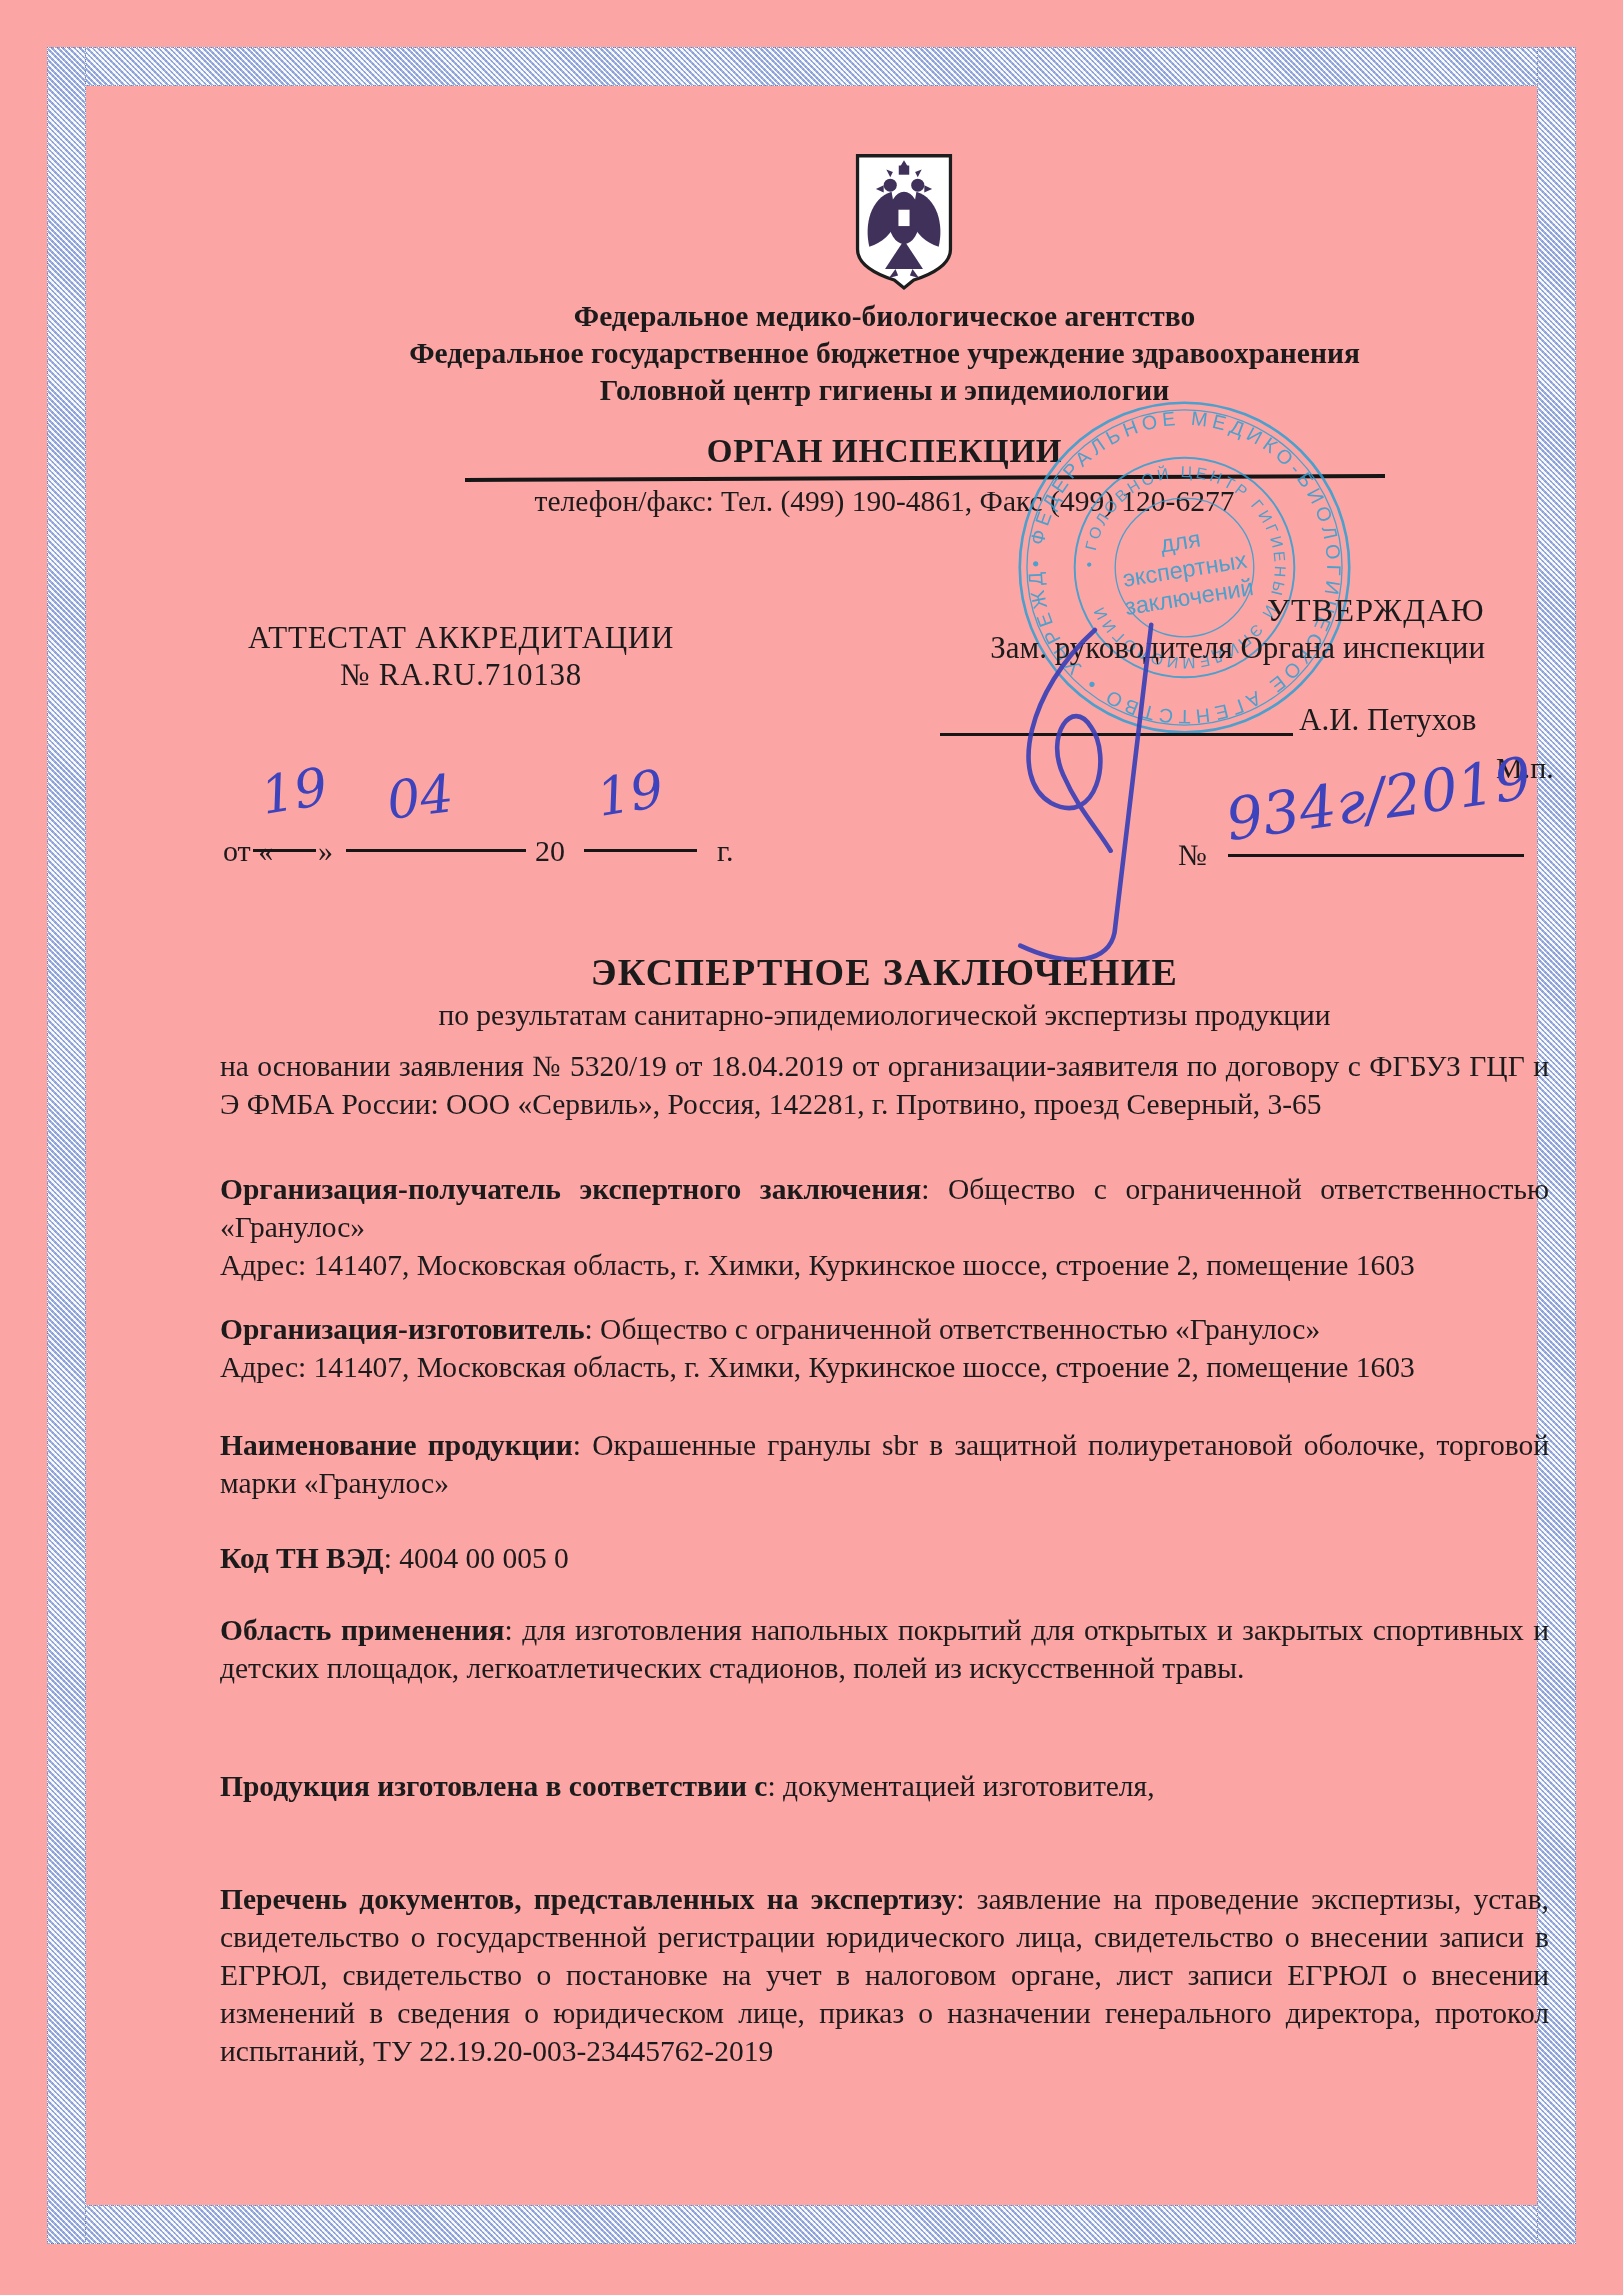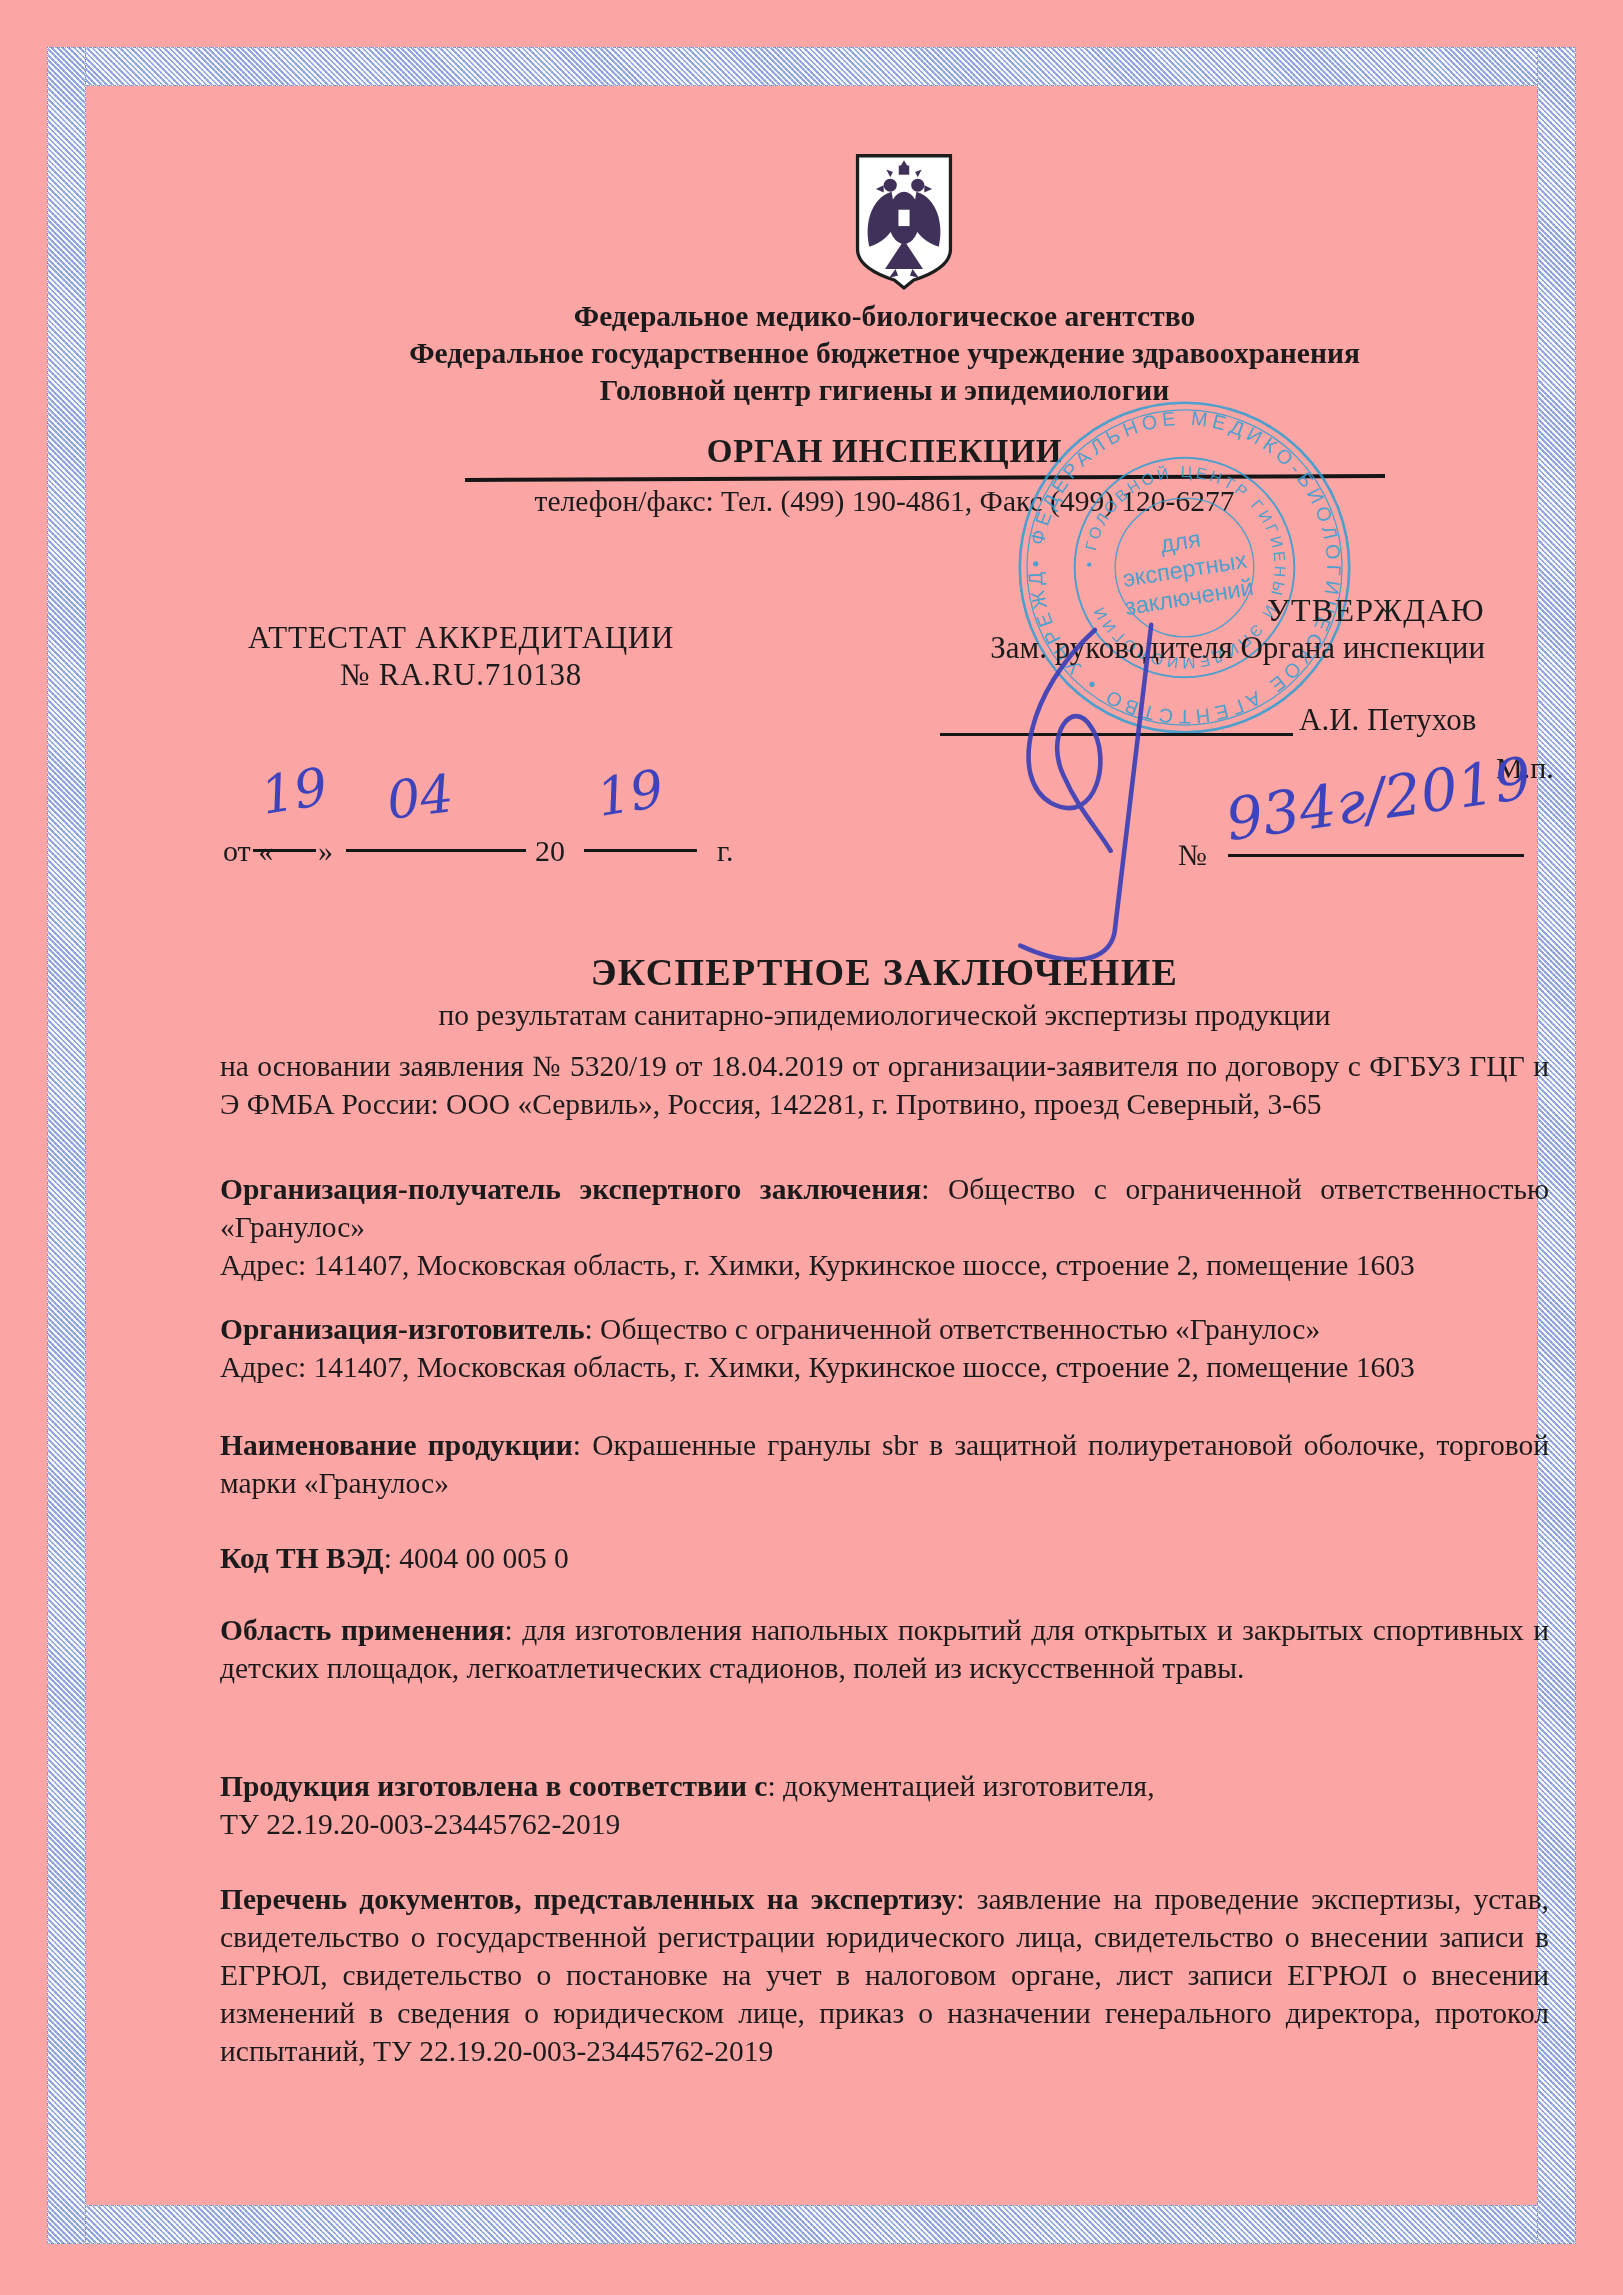--- a/index.html
+++ b/index.html
@@ -195,21 +195,20 @@
     <p class="para" style="top:1539px;">
       <b>Код ТН ВЭД</b><span>: 4004 00 005 0</span>
     </p>
 
     <p class="para" style="top:1611px;">
       <b>Область применения</b><span>: для изготовления напольных покрытий для открытых и закрытых спортивных и детских площадок, легкоатлетических стадионов, полей из искусственной травы.</span>
     </p>
 
     <p class="para" style="top:1767px;">
       <b>Продукция изготовлена в соответствии с</b><span>: документацией изготовителя,</span>
-      <span class="block-line">ТУ 22.19.20-003-23445762-2019</span>
     </p>
 
     <p class="para" style="top:1880px;">
       <b>Перечень документов, представленных на экспертизу</b><span>: заявление на проведение экспертизы, устав, свидетельство о государственной регистрации юридического лица, свидетельство о внесении записи в ЕГРЮЛ, свидетельство о постановке на учет в налоговом органе, лист записи ЕГРЮЛ о внесении изменений в сведения о юридическом лице, приказ о назначении генерального директора, протокол испытаний, ТУ 22.19.20-003-23445762-2019</span>
     </p>
 
   </div>
 </div>
 
 

